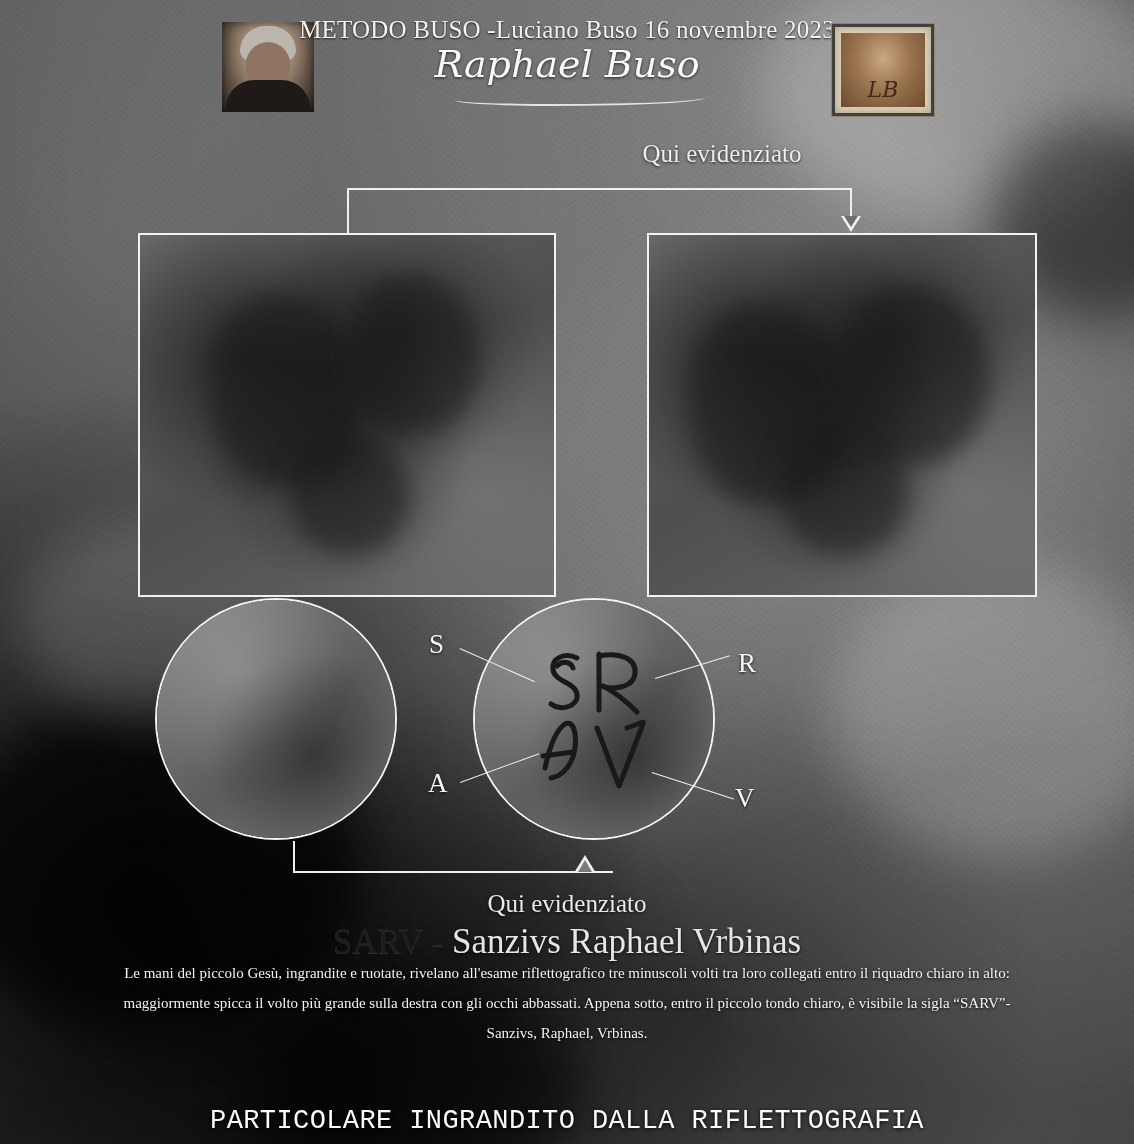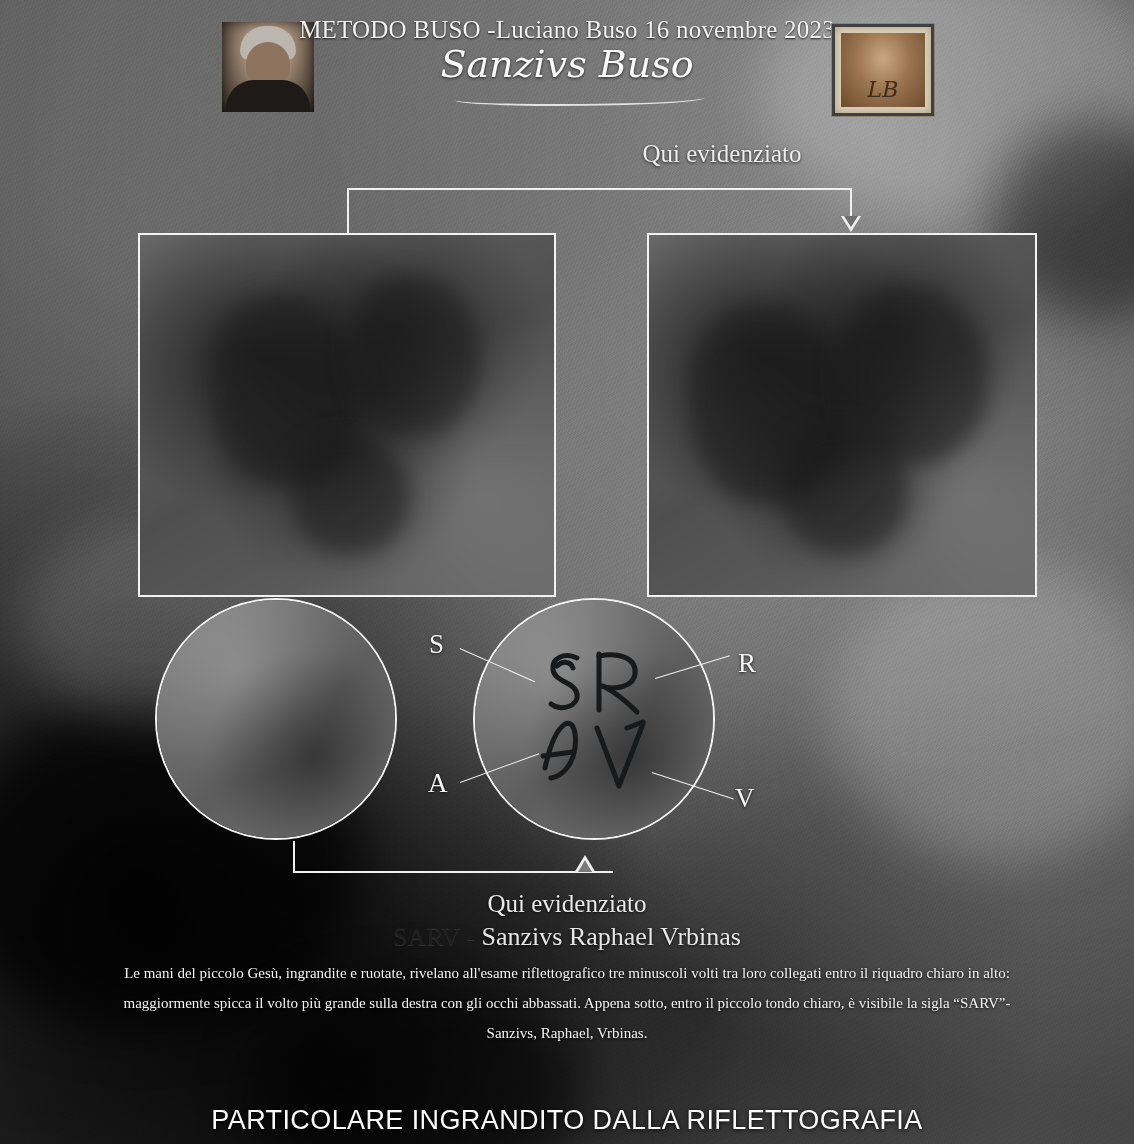--- a/index.html
+++ b/index.html
@@ -273,40 +273,40 @@
     left: 0; right: 0; top: 890px;
     text-align: center;
     font-size: 25px;
     color: #e9e9e9;
     text-shadow: 0 1px 3px rgba(0,0,0,.8);
   }
   #sarv-line {
     position: absolute;
     left: 0; right: 0; top: 922px;
     text-align: center;
-    font-size: 26px;
+    font-size: 35px;
     color: #1d1d1d;
     text-shadow: 0 1px 0 rgba(255,255,255,.12);
   }
   #sarv-line .light { color: #e6e6e6; text-shadow: 0 1px 3px rgba(0,0,0,.8); }
   #paragraph {
     position: absolute;
     left: 110px; top: 958px;
     width: 914px;
     text-align: center;
     font-size: 15px;
     line-height: 30px;
     color: #f4f4f4;
     text-shadow: 0 1px 3px rgba(0,0,0,.9);
   }
   #footer {
     position: absolute;
     left: 0; right: 0; bottom: 8px;
     text-align: center;
-    font-family: Liberation Sans, sans-serif;
+    font-family: Liberation Mono, monospace;
     font-size: 27px;
     letter-spacing: .4px;
     color: #fbfbfb;
     text-shadow: 0 1px 4px rgba(0,0,0,.9);
   }
 </style>
 </head>
 <body>
 
 <div id="page">
@@ -322,21 +322,21 @@
 
   <div id="header">
 
     <div id="portrait">
       <div class="hair"></div>
       <div class="face"></div>
       <div class="body"></div>
     </div>
 
     <div id="title">METODO BUSO -Luciano Buso 16 novembre 2023</div>
-    <div id="signature">Sanzivs Buso</div>
+    <div id="signature">Raphael Buso</div>
     <div id="signature-underline"></div>
 
     <div id="stamp">
       <div class="inner"></div>
       <div class="mono">LB</div>
     </div>
   </div>
 
   <div class="callout-top">
     <span id="callout-top-label">Qui evidenziato</span>

